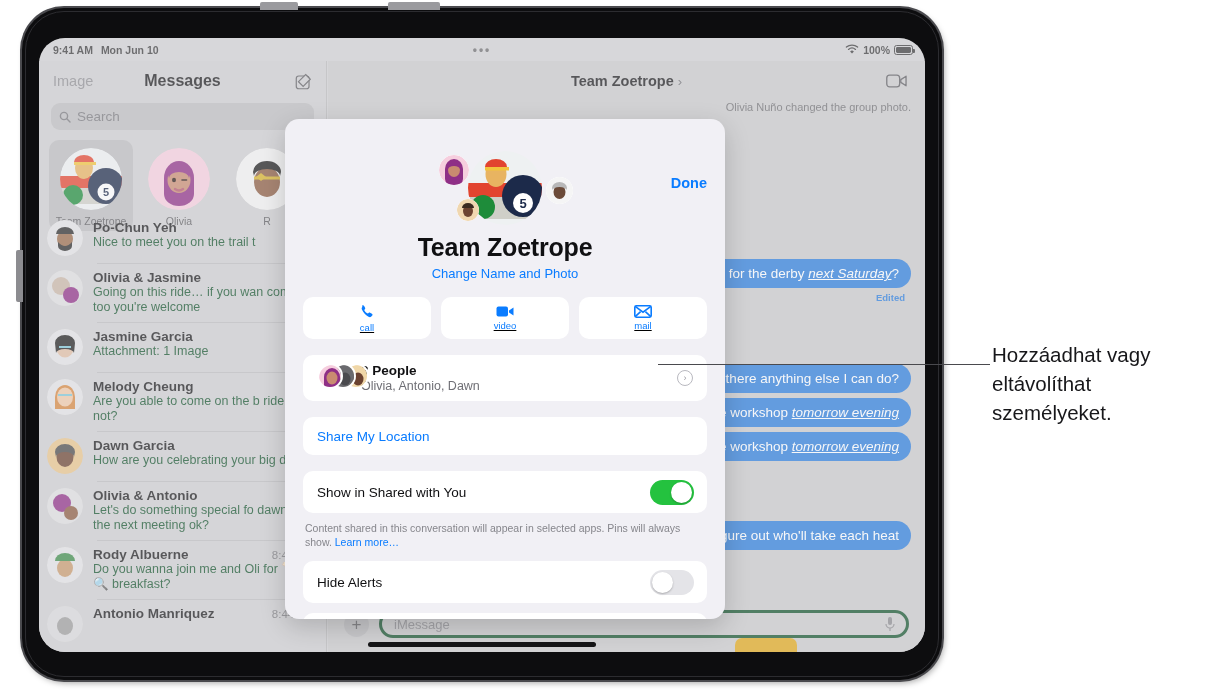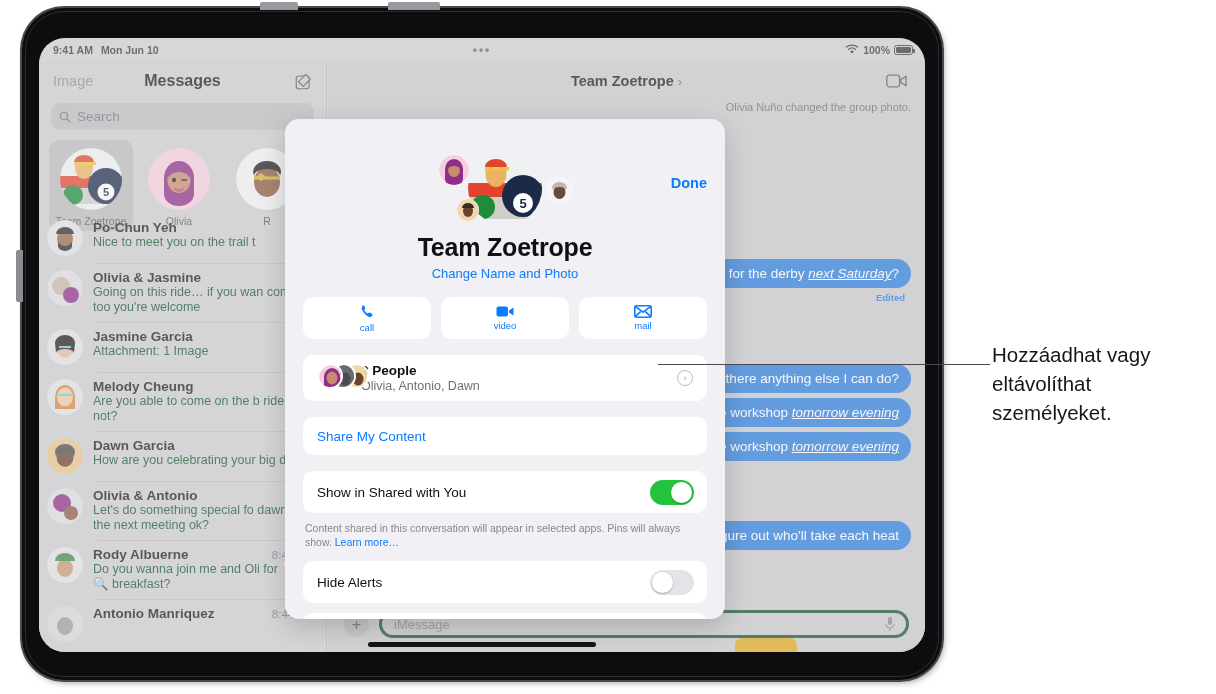--- a/index.html
+++ b/index.html
@@ -124,21 +124,21 @@
   .m-done{position:absolute; right:18px; top:16px; font-size:14.5px; font-weight:600; color:#0a7cff;margin-top:40px;}
   .m-avatar-wrap{position:relative; width:180px; height:78px; margin: 30px auto 0;}
   .m-main{position:absolute; left:50%; transform:translateX(-50%); top:2px; width:74px;height:74px;border-radius:50%;overflow:hidden;}
   .m-sat{position:absolute;border-radius:50%;overflow:hidden;background:#fff;}
   .m-s1{left:24px; top:6px; width:30px;height:30px;}
   .m-s2{right:22px; top:28px; width:27px;height:27px;}
   .m-s3{left:42px; top:50px; width:22px;height:22px;}
   .m-name{text-align:center;font-size:25px;font-weight:700;color:#101012;margin-top:6px;letter-spacing:-.2px;}
   .m-sub{text-align:center;font-size:13px;color:#0a7cff;margin-top:4px;font-weight:500;}
   .m-actions{display:flex;gap:10px;padding:16px 18px 0;}
-  .m-act{flex:1;background:#fff;border-radius:10px;height:42px;display:flex;flex-direction:column;align-items:center;justify-content:center;gap:2px;}
+  .m-act{flex:1;background:#fff;border-radius:10px;height:42px;display:flex;flex-direction:column;align-items:center;justify-content:center;gap:2px;text-decoration:underline;}
   .m-act .lbl{font-size:9.5px;color:#0a7cff;}
   .m-row{background:#fff;border-radius:10px;margin:16px 18px 0;display:flex;align-items:center;padding:8px 14px;position:relative;}
   .m-people-ava{width:30px;height:30px;position:relative;flex:0 0 44px;}
   .pa{position:absolute;width:26px;height:26px;border-radius:50%;border:2px solid #fff;overflow:hidden;top:0;}
   .pa1{left:0;z-index:3;}.pa2{left:13px;z-index:2;}.pa3{left:26px;z-index:1;}
   .m-people-t1{font-size:13.5px;font-weight:700;color:#101012;}
   .m-people-t2{font-size:12.5px;color:#6f6f75;margin-top:1px;}
   .m-chev{position:absolute;right:14px;width:16px;height:16px;border:1px solid #b9b9c0;border-radius:50%;display:flex;align-items:center;justify-content:center;color:#9a9aa2;font-size:9px;}
   .m-link{color:#0a7cff;font-size:13.5px;font-weight:500;}
   .m-toggle{position:absolute;right:13px;width:44px;height:25px;border-radius:13px;}
@@ -561,21 +561,21 @@
                 </svg></div>
           </div>
           <div style="flex:1">
             <div class="m-people-t1">3 People</div>
             <div class="m-people-t2">Olivia, Antonio, Dawn</div>
           </div>
           <div class="m-chev">›</div>
         </div>
 
         <div class="m-row" style="height:38px">
-          <span class="m-link">Share My Content</span>
+          <span class="m-link">Share My Location</span>
         </div>
 
         <div class="m-row" style="height:42px">
           <span class="m-label">Show in Shared with You</span>
           <span class="m-toggle on">
               <i></i>
             </span>
         </div>
 
         <div class="m-foot">

